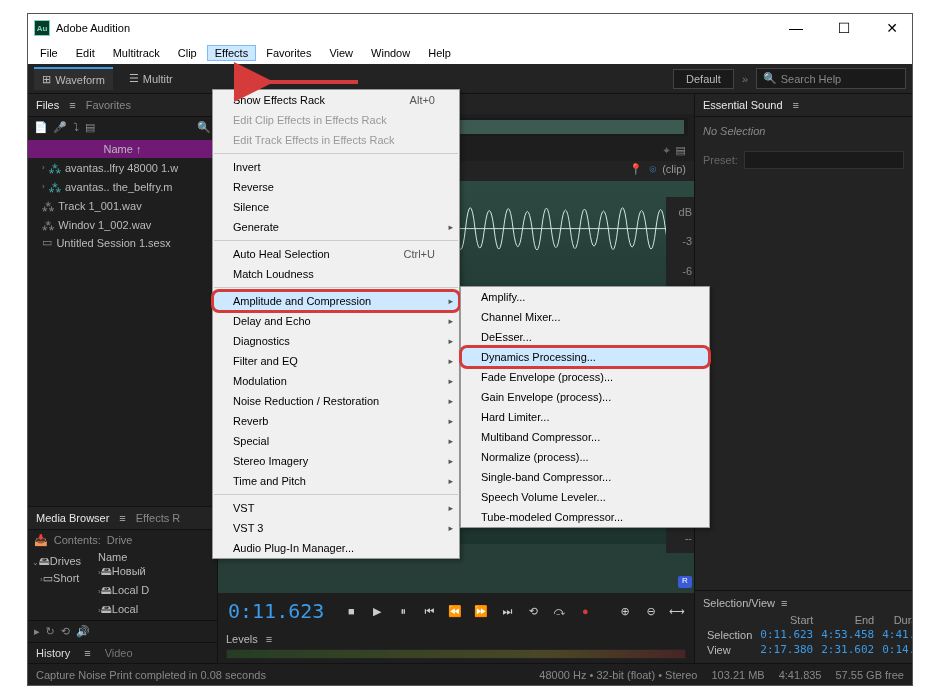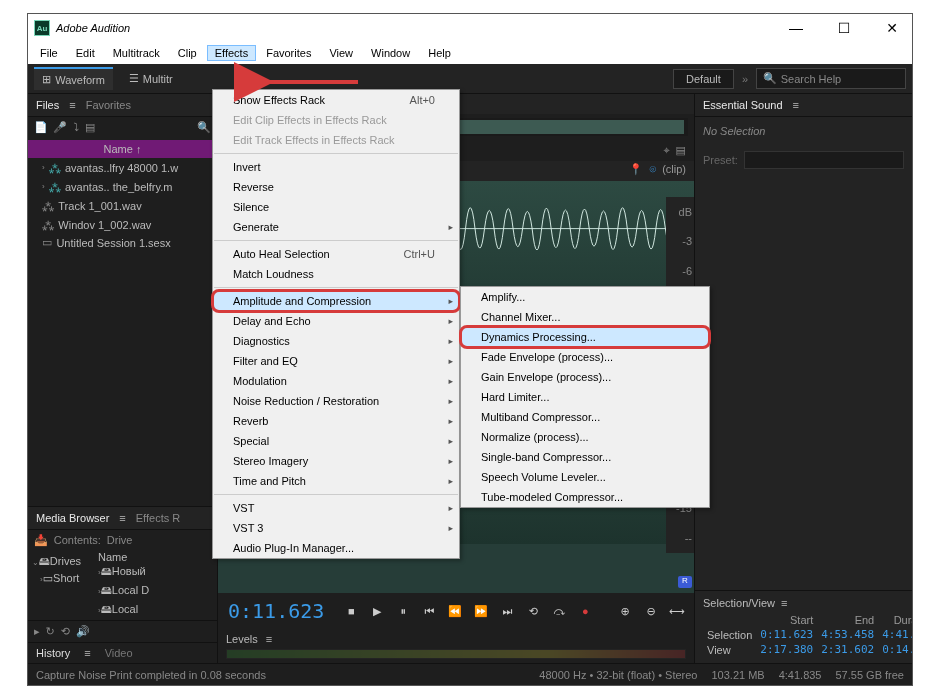--- a/index.html
+++ b/index.html
@@ -1,20 +1,20 @@
 <!DOCTYPE html>
 <html><head>
 <meta charset="utf-8">
 <style>
 * { margin:0; padding:0; box-sizing:border-box; font-family:"Segoe UI",Tahoma,sans-serif; font-size:11px; }
 body { background:#fff; width:941px; height:700px; overflow:hidden; position:relative; }
 .win { position:absolute; left:27px; top:13px; width:886px; height:673px; border:1px solid #555; background:#232323; display:flex; flex-direction:column; }
 .titlebar { background:#fff; color:#000; height:28px; display:flex; align-items:center; padding:0 6px; }
 .titlebar .logo { width:16px; height:16px; background:#0a3b29; border:1px solid #7ad6b8; display:flex; align-items:center; justify-content:center; color:#7ad6b8; font-size:8px; font-weight:bold; margin-right:6px; }
-.titlebar .title { flex:1;font-style:italic; }
+.titlebar .title { flex:1; }
 .winbtns { display:flex; gap:20px; }
 .winbtns span { width:28px; text-align:center; font-size:14px; cursor:default; }
 
 .menubar { background:#fff; color:#000; height:22px; display:flex; align-items:center; padding:0 4px; gap:2px; position:relative; z-index:5; }
 .menubar .mi { padding:2px 8px; cursor:default; }
 .menubar .mi.active { background:#cde8ff; border:1px solid #7abdff; padding:1px 7px; }
 
 .arrow-annot { position:absolute; left:230px; top:60px; z-index:50; pointer-events:none; }
 .arrow-annot svg { overflow:visible; }
 
@@ -444,20 +444,23 @@
       </div>
     </div>
 
   <div class="menu sub-menu" id="sub-menu">
       <div class="item">
         <span>Amplify...</span>
       </div>
       <div class="item">
         <span>Channel Mixer...</span>
       </div>
+      <div class="item">
+        <span>DeEsser...</span>
+      </div>
       <div class="item hl boxed">
         <span>Dynamics Processing...</span>
       </div>
       <div class="item">
         <span>Fade Envelope (process)...</span>
       </div>
       <div class="item">
         <span>Gain Envelope (process)...</span>
       </div>
       <div class="item">

